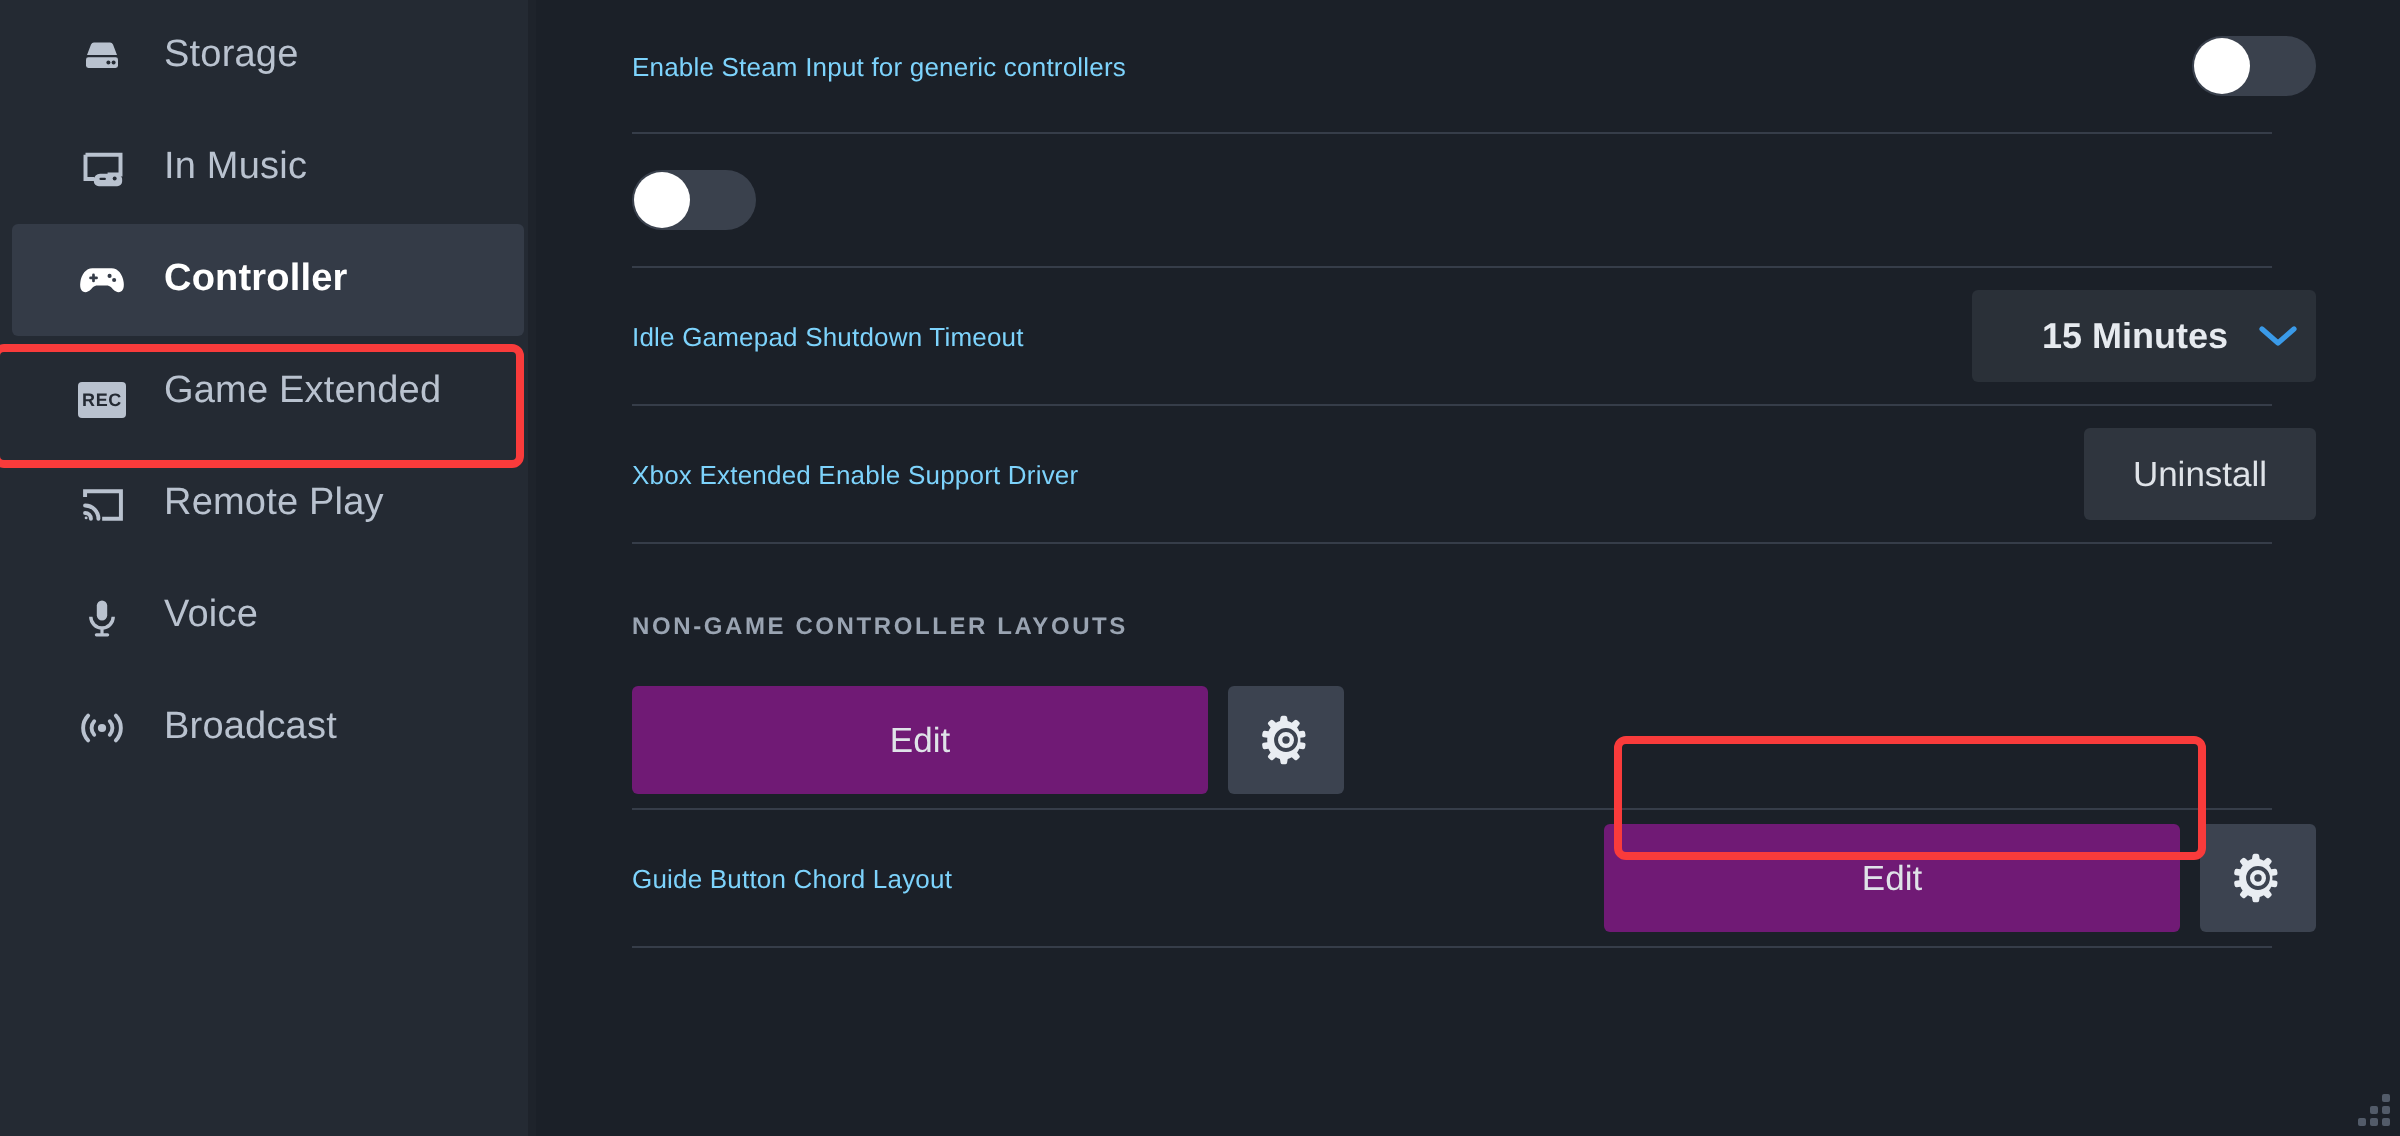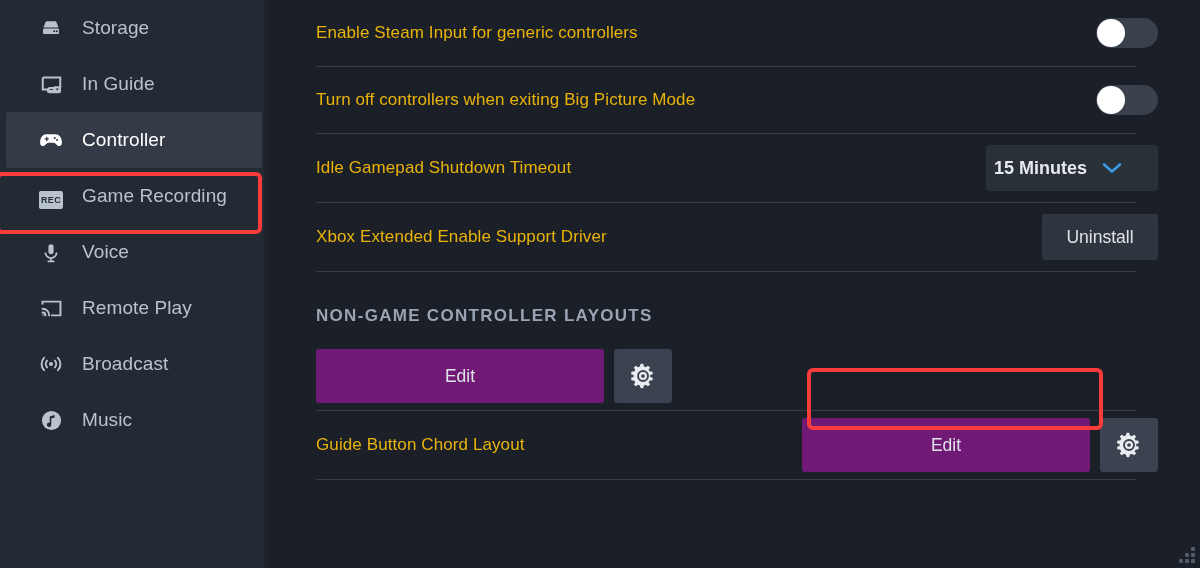--- a/index.html
+++ b/index.html
@@ -68,21 +68,21 @@
   .nav-icon svg { display: block; }
 
   .nav-label {
     font-size: 19px;
     color: #b9c2cf;
     letter-spacing: 0.1px;
     white-space: nowrap;
   }
   .nav-item.active .nav-label {
     color: #ffffff;
-    font-weight: 400;
+    font-weight: 700;
     text-align: center;
   }
 
   
   .rec-badge {
     width: 24px;
     height: 18px;
     border-radius: 2px;
     background: #b9c2cf;
     color: #242a33;
@@ -137,22 +137,22 @@
   }
   .row.tall { height: 68px; }
 
   .row-divider {
     height: 1px;
     background: #363d49;
     margin: 0 24px 0 24px;
   }
 
   .row-label {
-    font-size: 17px;
-    color: #eab308;
+    font-size: 13px;
+    color: #7dd3fc;
     white-space: nowrap;
     letter-spacing: 0.1px;
     text-align: center;
   }
 
   .row-right {
     display: flex;
     align-items: center;
     gap: 10px;
   }
@@ -178,21 +178,21 @@
   }
 
   
   .dropdown {
     width: 172px;
     height: 46px;
     background: #2a3038;
     border-radius: 3px;
     display: flex;
     align-items: center;
-    justify-content: flex-start;
+    justify-content: flex-end;
     gap: 14px;
     cursor: pointer;
     padding: 0 8px;
   }
   .dropdown .dd-value {
     font-size: 18px;
     color: #e6eaef;
     font-weight: 600;
   }
   .chev { display: block; }
@@ -227,21 +227,21 @@
     display: flex;
     align-items: center;
     justify-content: center;
     cursor: pointer;
   }
   .btn-gear svg { display: block; }
 
   
   .section-header {
     padding: 34px 0 16px 24px;
-    font-size: 17px;
+    font-size: 12px;
     font-weight: 700;
     letter-spacing: 1.3px;
     color: #9aa4b2;
   }
 
   
   .hl {
     position: absolute;
     border: 4px solid #f93b3b;
     border-radius: 6px;
@@ -308,89 +308,80 @@
 
       <div class="nav-item">
         <span class="nav-icon">
           <svg width="25" height="25" viewBox="0 0 24 24" fill="none" stroke="currentColor" stroke-width="1.9">
             <path d="M3.6 5.2 h16.8 v9.4 h-6.2 M3.6 5.2 v11.6 h4.2"></path>
             <path d="M10.6 14.3 h7.6 a3 3 0 0 1 3 3 v0.6 a2.4 2.4 0 0 1 -2.4 2.4 h-8.8 a2.4 2.4 0 0 1 -2.4 -2.4 v-0.6 a3 3 0 0 1 3 -3 z" fill="currentColor" stroke="none"></path>
             <circle cx="17.6" cy="16.6" r="0.95" fill="#242a33" stroke="none"></circle>
             <rect x="10.3" y="16.2" width="3.1" height="1.1" rx="0.5" fill="#242a33" stroke="none"></rect>
           </svg>
         </span>
-        <span class="nav-label">In Guide</span>
+        <span class="nav-label">In Music</span>
       </div>
 
       <div class="nav-item active">
         <span class="nav-icon">
           <svg width="26" height="26" viewBox="0 0 24 24" fill="currentColor">
             <path d="M7.6 6.6 h8.8 c3.1 0 5.1 2.9 5.6 6.4 c0.4 2.9 -0.6 4.6 -2.4 4.6 c-1.6 0 -2.4 -1.2 -3.4 -2.2 c-0.6 -0.6 -1.3 -0.9 -2.1 -0.9 h-4.2 c-0.8 0 -1.5 0.3 -2.1 0.9 c-1 1 -1.8 2.2 -3.4 2.2 c-1.8 0 -2.8 -1.7 -2.4 -4.6 C2.5 9.5 4.5 6.6 7.6 6.6 z"></path>
             <rect x="6.1" y="10.4" width="4.0" height="1.25" rx="0.6" fill="#343b47"></rect>
             <rect x="7.45" y="9.05" width="1.25" height="4.0" rx="0.6" fill="#343b47"></rect>
             <circle cx="15.5" cy="10.1" r="0.95" fill="#343b47"></circle>
             <circle cx="17.6" cy="12.0" r="0.95" fill="#343b47"></circle>
           </svg>
         </span>
         <span class="nav-label">Controller</span>
       </div>
 
       <div class="nav-item">
         <span class="nav-icon">
           <span class="rec-badge">REC</span>
         </span>
-        <span class="nav-label">Game Recording</span>
+        <span class="nav-label">Game Extended</span>
+      </div>
+
+      <div class="nav-item">
+        <span class="nav-icon">
+          <svg width="25" height="25" viewBox="0 0 24 24" fill="none" stroke="currentColor" stroke-width="1.9">
+            <path d="M3.4 8.2 V5.4 h17.2 v13.2 h-9"></path>
+            <path d="M3.4 12.2 a6.4 6.4 0 0 1 6.4 6.4" stroke-linecap="round"></path>
+            <path d="M3.4 15.8 a2.8 2.8 0 0 1 2.8 2.8" stroke-linecap="round"></path>
+            <circle cx="3.9" cy="18.2" r="0.7" fill="currentColor" stroke="none"></circle>
+          </svg>
+        </span>
+        <span class="nav-label">Remote Play</span>
       </div>
 
       <div class="nav-item">
         <span class="nav-icon">
           <svg width="24" height="24" viewBox="0 0 24 24" fill="currentColor">
             <rect x="9.4" y="3.2" width="5.2" height="10" rx="2.6"></rect>
             <path d="M6.4 11.4 a5.6 5.6 0 0 0 11.2 0" fill="none" stroke="currentColor" stroke-width="1.7"></path>
             <rect x="11.2" y="16.6" width="1.6" height="3.6"></rect>
             <rect x="8.4" y="19.6" width="7.2" height="1.6" rx="0.8"></rect>
           </svg>
         </span>
         <span class="nav-label">Voice</span>
-      </div>
-
-      <div class="nav-item">
-        <span class="nav-icon">
-          <svg width="25" height="25" viewBox="0 0 24 24" fill="none" stroke="currentColor" stroke-width="1.9">
-            <path d="M3.4 8.2 V5.4 h17.2 v13.2 h-9"></path>
-            <path d="M3.4 12.2 a6.4 6.4 0 0 1 6.4 6.4" stroke-linecap="round"></path>
-            <path d="M3.4 15.8 a2.8 2.8 0 0 1 2.8 2.8" stroke-linecap="round"></path>
-            <circle cx="3.9" cy="18.2" r="0.7" fill="currentColor" stroke="none"></circle>
-          </svg>
-        </span>
-        <span class="nav-label">Remote Play</span>
       </div>
 
       <div class="nav-item">
         <span class="nav-icon">
           <svg width="26" height="26" viewBox="0 0 24 24" fill="none" stroke="currentColor" stroke-width="1.8" stroke-linecap="round">
             <circle cx="12" cy="12" r="1.9" fill="currentColor" stroke="none"></circle>
             <path d="M8.4 8.9 a4.6 4.6 0 0 0 0 6.2"></path>
             <path d="M15.6 8.9 a4.6 4.6 0 0 1 0 6.2"></path>
             <path d="M5.6 6.3 a8.2 8.2 0 0 0 0 11.4"></path>
             <path d="M18.4 6.3 a8.2 8.2 0 0 1 0 11.4"></path>
           </svg>
         </span>
         <span class="nav-label">Broadcast</span>
       </div>
 
-      <div class="nav-item">
-        <span class="nav-icon">
-          <svg width="25" height="25" viewBox="0 0 24 24" fill="currentColor">
-            <circle cx="12" cy="12" r="9.2"></circle>
-            <path d="M15 6.6 L10.3 8.1 v6.0 a2.1 2.1 0 1 0 1.5 2.0 V10.0 l3.2 -1.0 z" fill="#242a33"></path>
-          </svg>
-        </span>
-        <span class="nav-label">Music</span>
-      </div>
 
     </div>
 
     <div class="scroll-track"></div>
   </div>
 
   <div class="scroll-thumb"></div>
 
   <div class="main">
 
@@ -400,21 +391,20 @@
         <span class="row-label">Enable Steam Input for generic controllers</span>
         <div class="row-right">
           <div class="toggle">
             <span class="knob"></span>
           </div>
         </div>
       </div>
       <div class="row-divider"></div>
 
       <div class="row">
-        <span class="row-label">Turn off controllers when exiting Big Picture Mode</span>
         <div class="row-right">
           <div class="toggle">
             <span class="knob"></span>
           </div>
         </div>
       </div>
       <div class="row-divider"></div>
 
       <div class="row tall">
         <span class="row-label">Idle Gamepad Shutdown Timeout</span>

